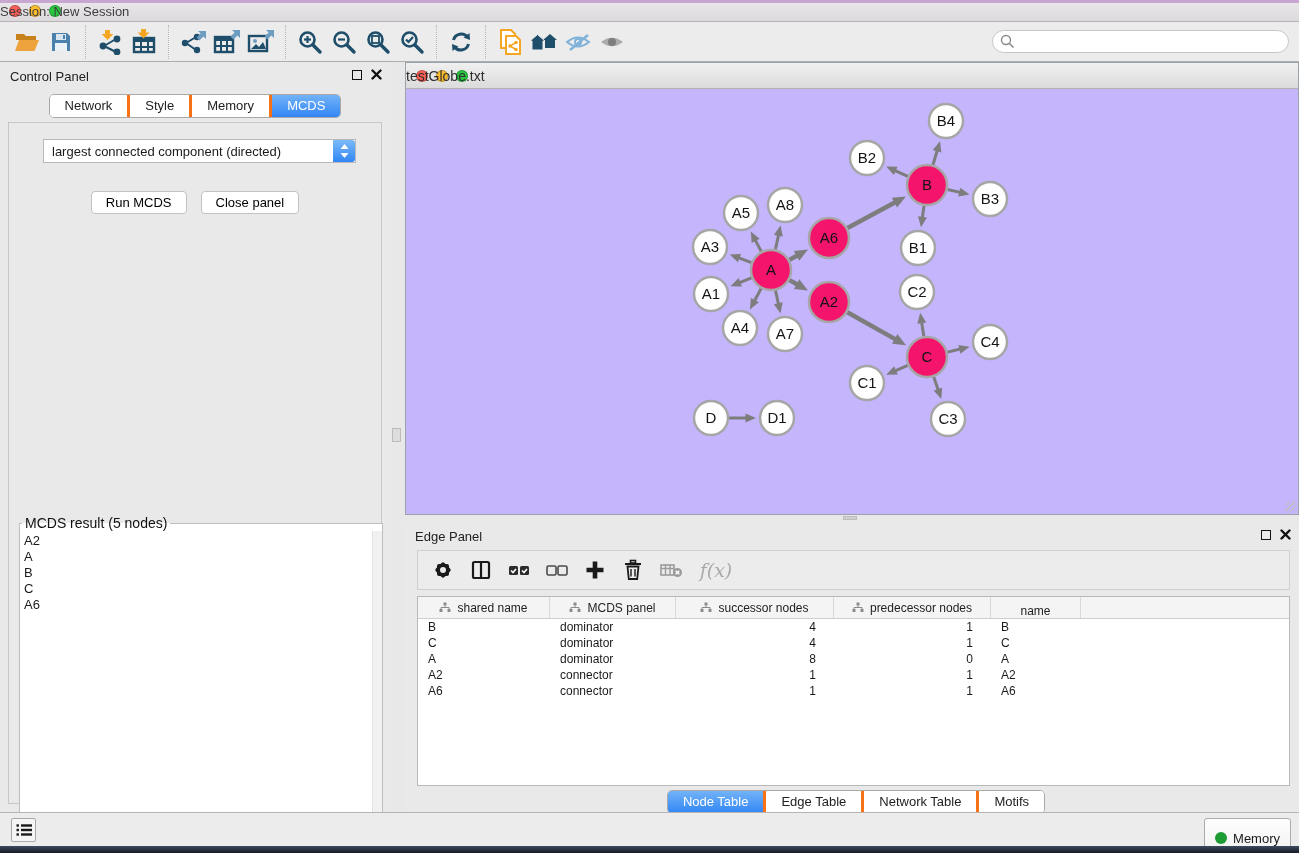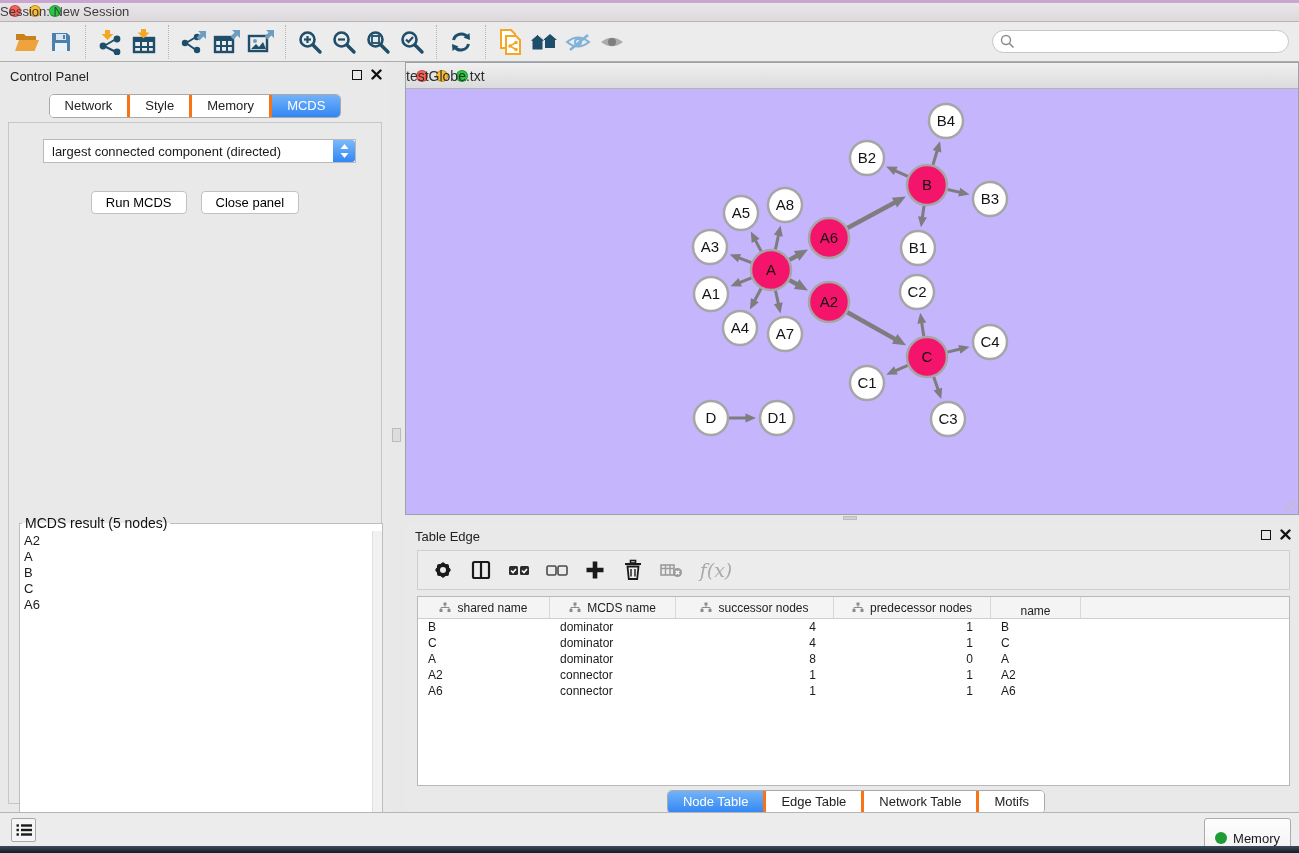--- a/index.html
+++ b/index.html
@@ -486,21 +486,21 @@
           <text x="371" y="334.2" text-anchor="middle" font-size="15" fill="#141414" font-family="&quot;Liberation Sans&quot;, sans-serif">D1</text>
         </g>
       </svg>
     <div id="net-grip"></div>
   </div>
 </div>
 <div id="h-divider-grip"></div>
 
 <div id="table-panel">
   <div class="panel-head">
-    <span class="ph-title">Table Edge</span>
+    <span class="ph-title">Edge Panel</span>
     <span class="ph-icons">
       <span class="float-box"></span>
       <svg width="11" height="11" viewBox="0 0 11 11">
           <g stroke="#111" stroke-width="2.4" stroke-linecap="round">
             <line x1="1.5" y1="1.5" x2="9.5" y2="9.5"></line>
             <line x1="9.5" y1="1.5" x2="1.5" y2="9.5"></line>
           </g>
         </svg>
     </span>
   </div>
@@ -571,21 +571,21 @@
           </svg>
           <span>shared name</span>
         </div>
         <div class="th" style="width: 126px;">
           <svg width="12" height="11" viewBox="0 0 12 11">
             <rect x="4.5" y="0.5" width="3" height="3" fill="#8B8B8B"></rect>
             <rect x="0.5" y="7" width="3" height="3" fill="#8B8B8B"></rect>
             <rect x="8.5" y="7" width="3" height="3" fill="#8B8B8B"></rect>
             <path d="M6 3.5v2M2 7V5.5h8V7" stroke="#8B8B8B" fill="none" stroke-width="1"></path>
           </svg>
-          <span>MCDS name</span>
+          <span>MCDS panel</span>
         </div>
         <div class="th" style="width: 158px;">
           <svg width="12" height="11" viewBox="0 0 12 11">
             <rect x="4.5" y="0.5" width="3" height="3" fill="#8B8B8B"></rect>
             <rect x="0.5" y="7" width="3" height="3" fill="#8B8B8B"></rect>
             <rect x="8.5" y="7" width="3" height="3" fill="#8B8B8B"></rect>
             <path d="M6 3.5v2M2 7V5.5h8V7" stroke="#8B8B8B" fill="none" stroke-width="1"></path>
           </svg>
           <span>successor nodes</span>
         </div>

